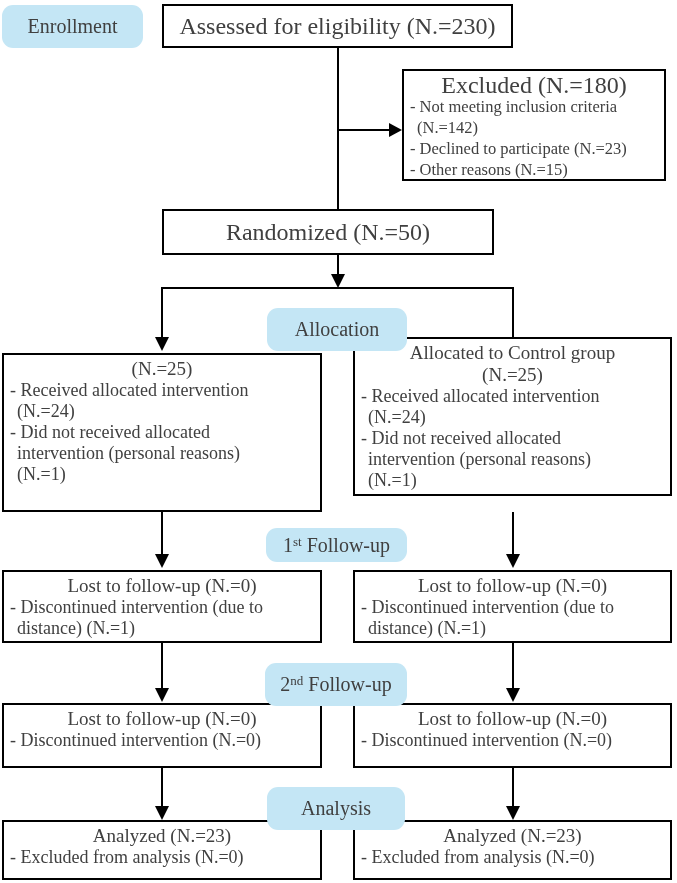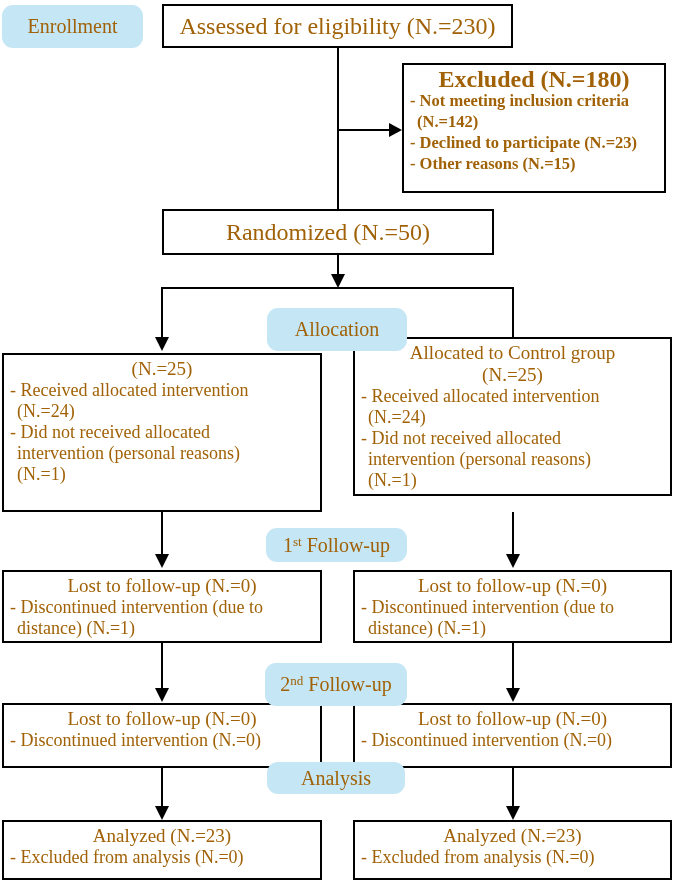--- a/index.html
+++ b/index.html
@@ -6,21 +6,21 @@
     --badge-fill:#c4e6f5;
     --line:#000000;
     --box-bg:#ffffff;
   }
   html,body{margin:0;padding:0;background:#ffffff;}
   .canvas{
     position:relative;
     width:677px;height:883px;
     background:var(--box-bg);
     font-family:"Liberation Serif","DejaVu Serif",serif;
-    color:#a16207;
+    color:#404040;
     overflow:hidden;
   }
   
   .badge{
     position:absolute;
     background:var(--badge-fill);
     border-radius:11px;
     display:flex;align-items:center;justify-content:center;
     font-size:20px;
     z-index:3;
@@ -101,29 +101,29 @@
   </div>
 
   <div class="badge" style="left:266px;top:528px;width:141px;height:34px;">
     <span><span>1</span><span class="sup">st</span><span> Follow-up</span></span>
   </div>
 
   <div class="badge" style="left:265px;top:663px;width:142px;height:43px;">
     <span><span>2</span><span class="sup">nd</span><span> Follow-up</span></span>
   </div>
 
-  <div class="badge" style="left:267px;top:762px;width:138px;height:32px;">
+  <div class="badge" style="left:267px;top:787px;width:138px;height:43px;">
     <span>Analysis</span>
   </div>
 
   <div class="box center-one" style="left:162px;top:4px;width:351px;height:44px;">
     <div class="t big">Assessed for eligibility (N.=230)</div>
   </div>
 
-  <div class="box excl pad" style="left:402px;top:63px;width:264px;height:130px;font-weight:bold;">
+  <div class="box excl pad" style="left:402px;top:69px;width:264px;height:112px;">
     <div class="t big">Excluded (N.=180)</div>
     <div class="b">- Not meeting inclusion criteria</div>
     <div class="bi">(N.=142)</div>
     <div class="b">- Declined to participate (N.=23)</div>
     <div class="b">- Other reasons (N.=15)</div>
   </div>
 
   <div class="box center-one" style="left:162px;top:209px;width:332px;height:46px;">
     <div class="t big">Randomized (N.=50)</div>
   </div>

